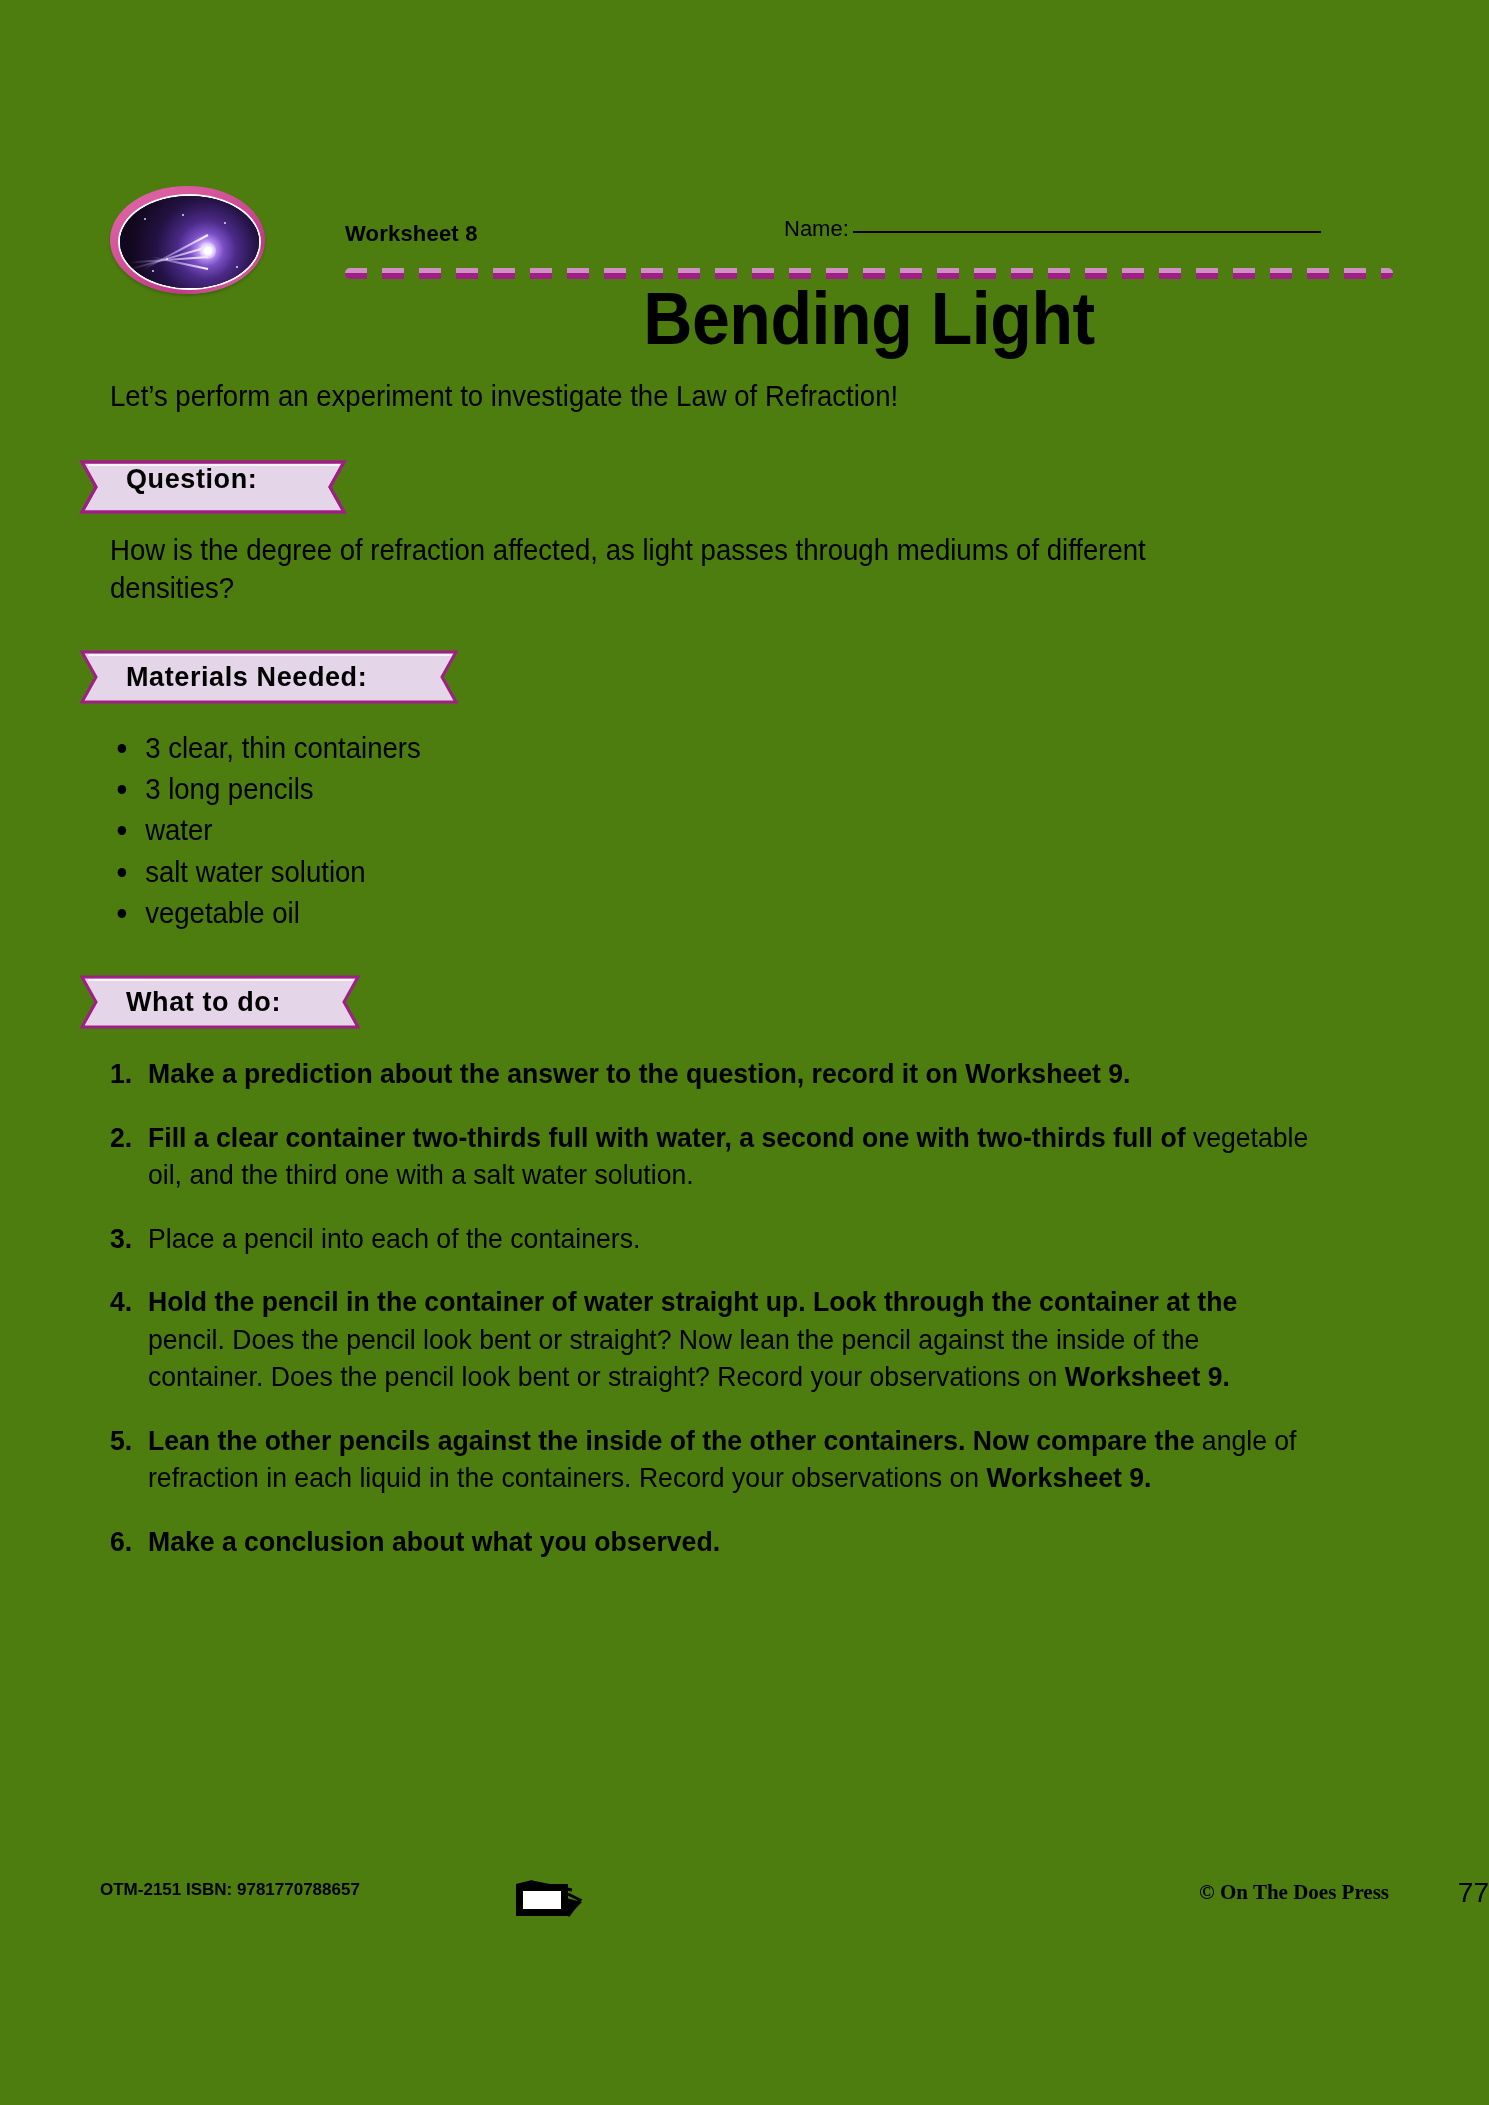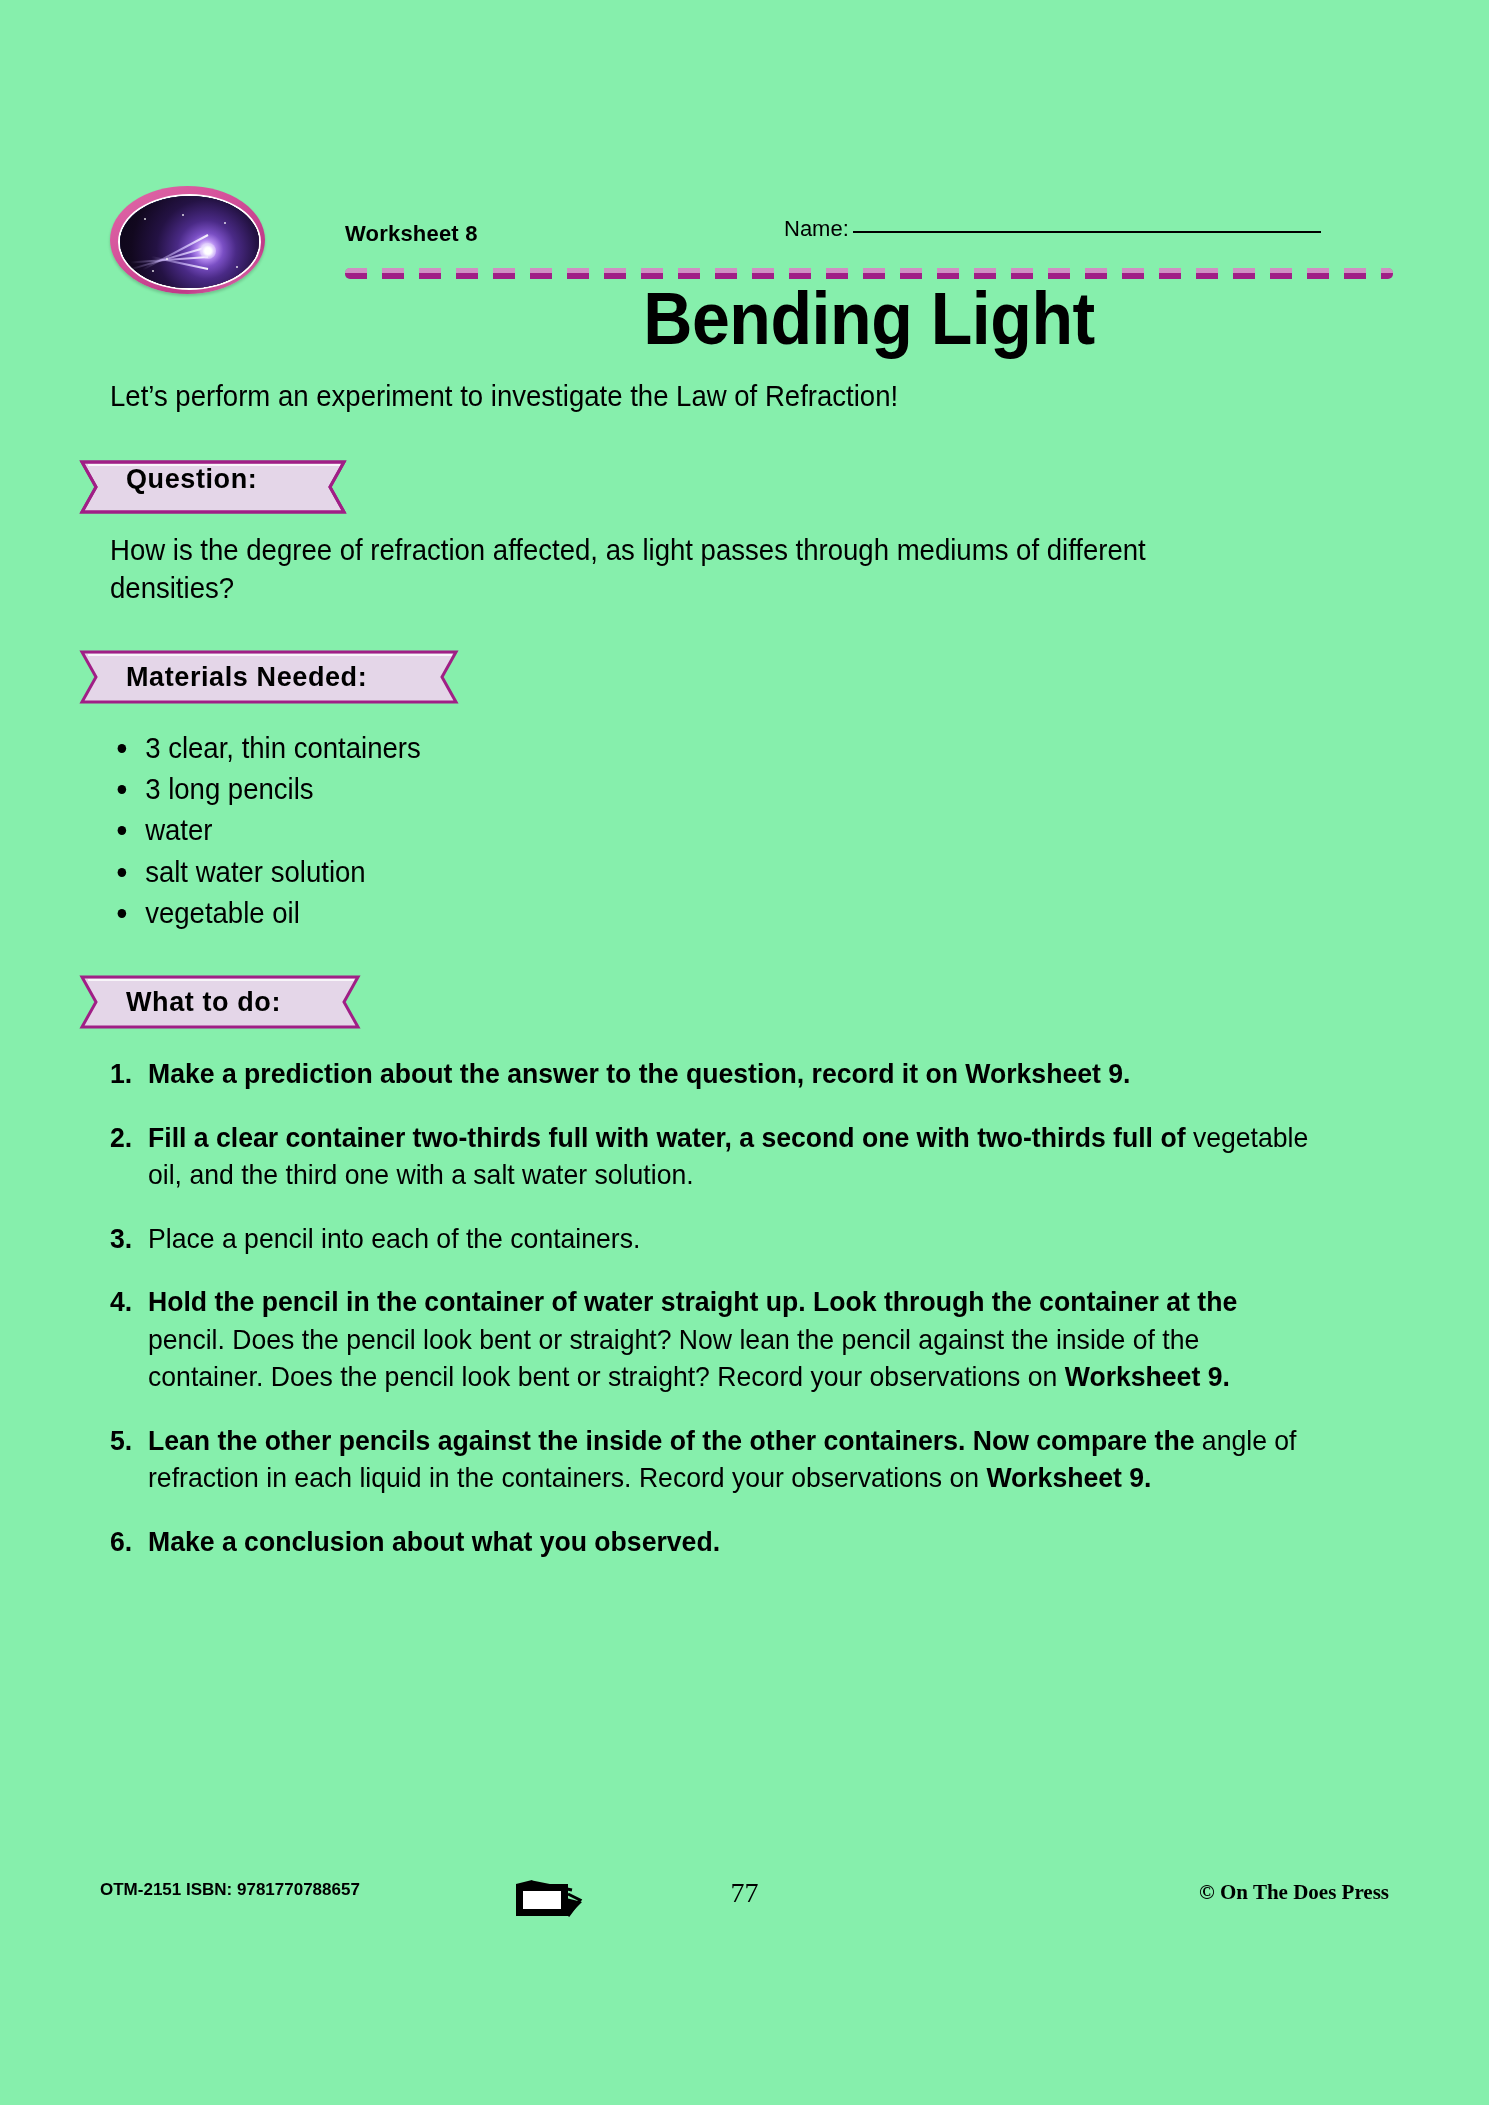--- a/index.html
+++ b/index.html
@@ -14,21 +14,21 @@
     font-family: "Liberation Sans", sans-serif;
     color: #000000;
     overflow: hidden;
   }
 
   .page {
     position: absolute;
     left: 0; top: 0;
     width: 1489px;
     height: 2105px;
-    background: #86efac;
+    background: #4d7c0f;
   }
 
   
   .header {
     position: absolute;
     left: 0; top: 0;
     width: 1489px;
     height: 380px;
   }
 
@@ -307,22 +307,22 @@
     left: 510px;
     top: 0px;
     width: 86px;
     height: 48px;
   }
   .footer-page {
     position: absolute;
     left: 0;
     top: 5px;
     width: 1489px;
-    text-align: center;
-    font-family: Liberation Serif, serif;
+    text-align: right;
+    font-family: Liberation Sans, sans-serif;
     font-size: 28px;
     font-weight: 400;
   }
   .footer-right {
     position: absolute;
     right: 100px;
     top: 8px;
     font-family: "Liberation Serif", serif;
     font-size: 21px;
     font-weight: 700;

